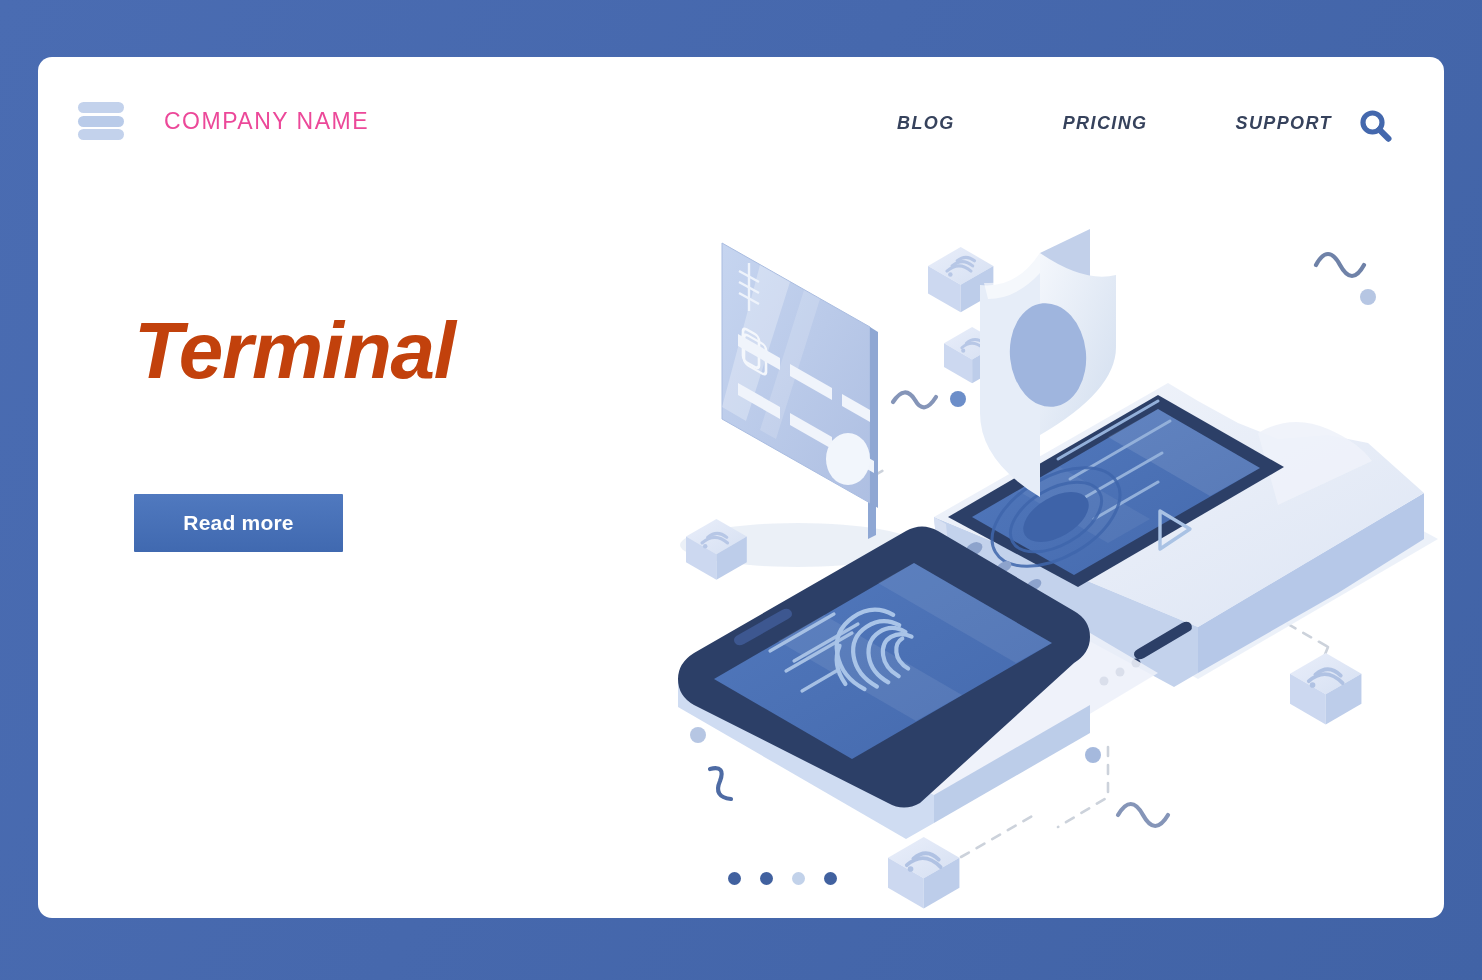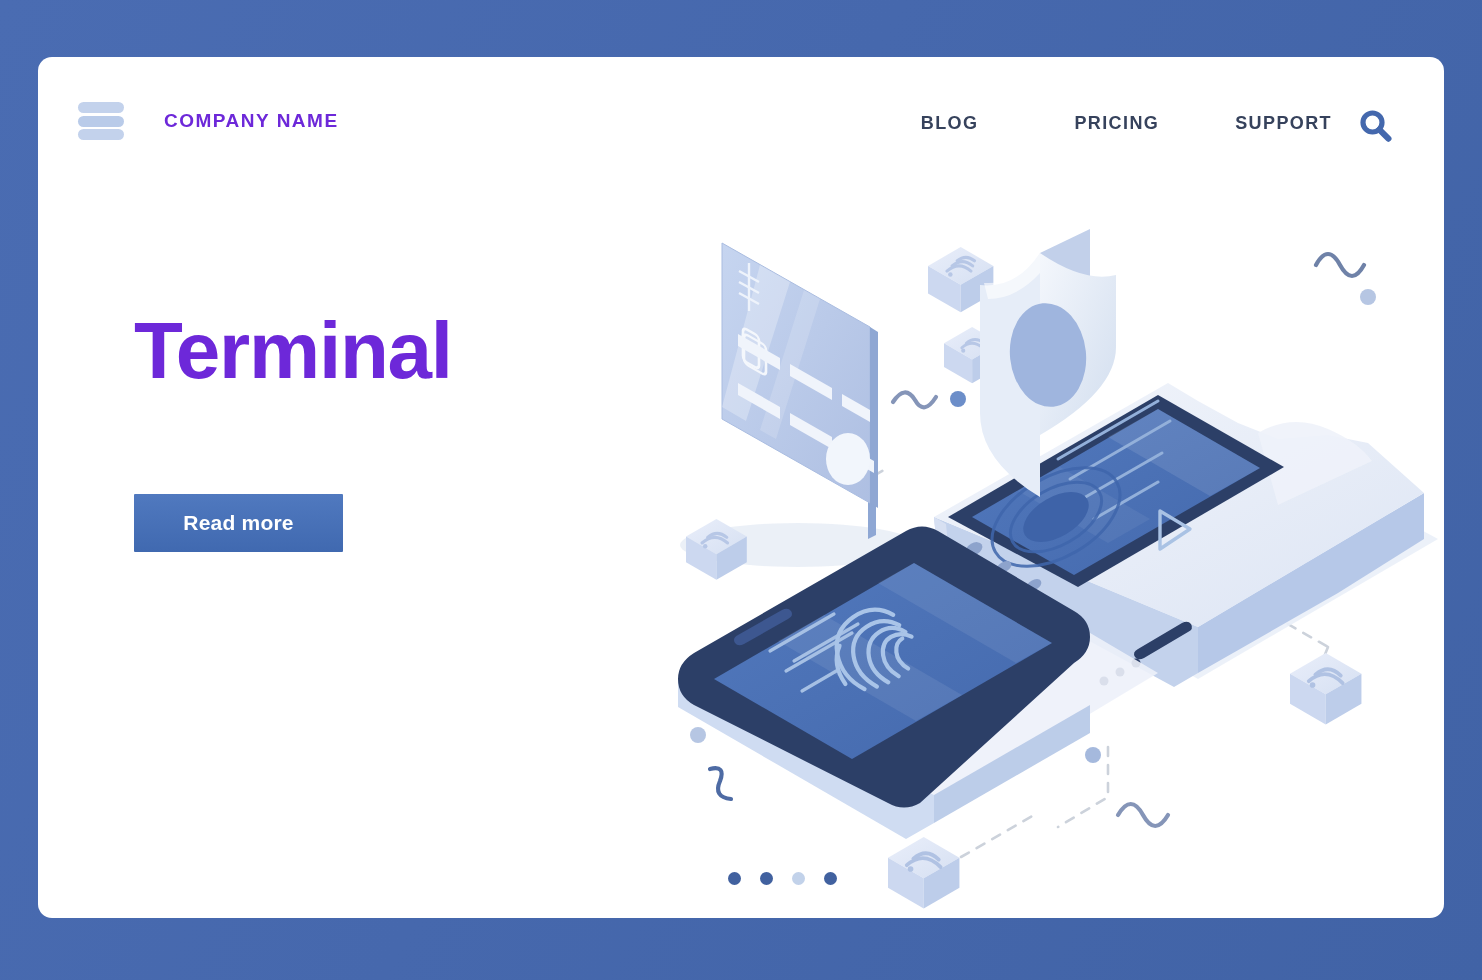--- a/index.html
+++ b/index.html
@@ -69,34 +69,35 @@
     height: 11px;
     border-radius: 6px;
     background: #c3d2ec;
   }
   .hamburger span:nth-child(1) { width: 46px; }
   .hamburger span:nth-child(2) { width: 46px; background:#b9cbe9; }
   .hamburger span:nth-child(3) { width: 46px; }
 
   .brand-name {
     margin-left: 38px;
-    font-size: 19px;
+    font-size: 23px;
     letter-spacing: 1.5px;
-    font-weight: 700;
-    color: #6d28d9;
+    font-weight: 400;
+    color: #ec4899;
     white-space: nowrap;
   }
 
   .main-nav {
     position: absolute;
     right: 112px;
     top: 56px;
     display: flex;
     align-items: center;
-    gap: 0;
+    gap: 12px;
+    font-style: italic;
   }
   .nav-link {
     font-size: 18px;
     letter-spacing: 1.4px;
     font-weight: 600;
     color: #36425c;
     text-decoration: none;
     white-space: nowrap;
     cursor: pointer;
   }
@@ -121,22 +122,23 @@
   .hero-copy {
     position: absolute;
     left: 96px;
     top: 250px;
     width: 520px;
   }
   .hero-title {
     font-size: 80px;
     line-height: 1.09;
     font-weight: 700;
-    color: #6d28d9;
+    color: #c2410c;
     letter-spacing: -1.2px;
+    font-style: italic;
   }
   .hero-title .line { display: block; }
 
   .read-more-btn {
     margin-top: 100px;
     display: inline-block;
     padding: 17px 36px;
     min-width: 209px;
     text-align: center;
     font-size: 21px;

